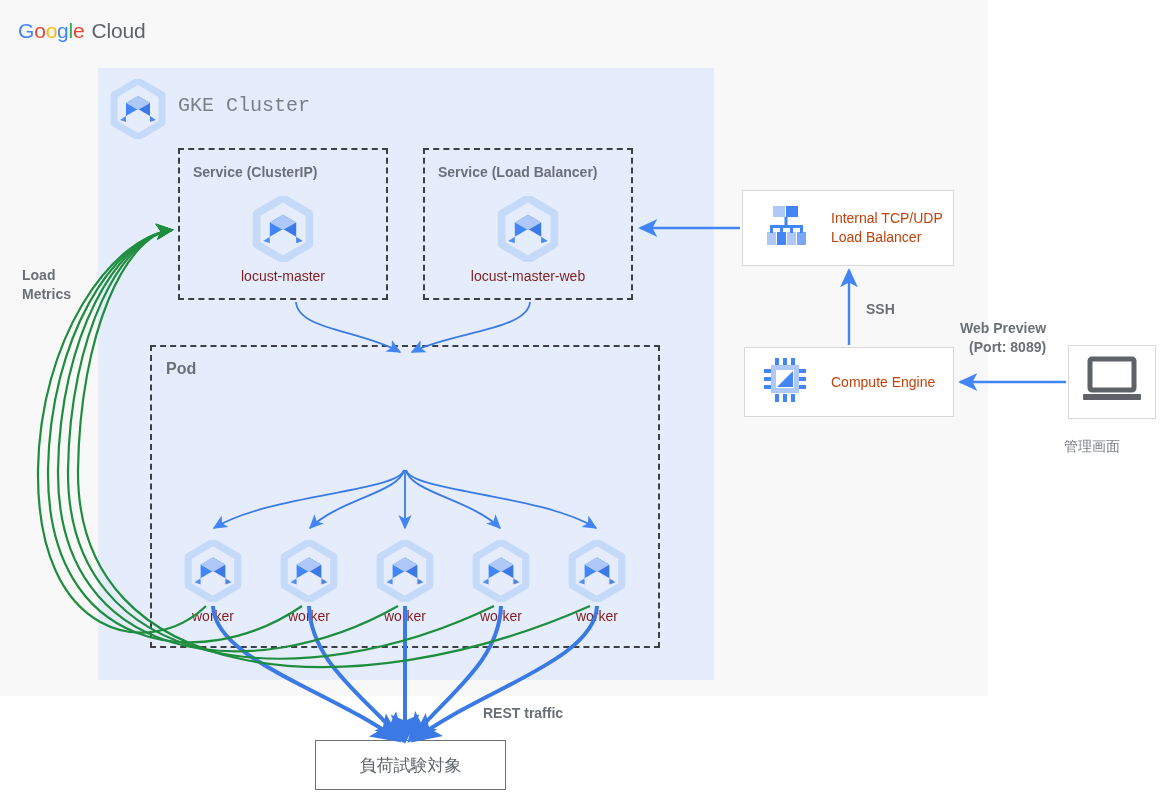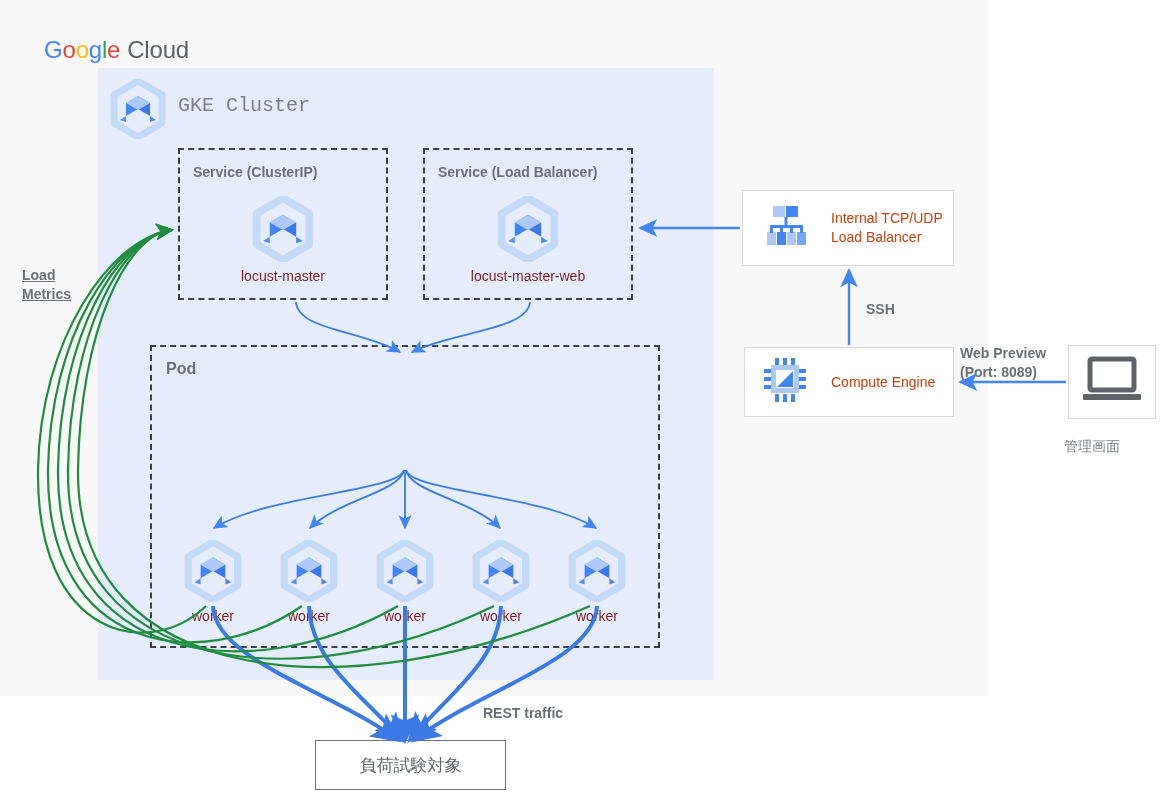--- a/index.html
+++ b/index.html
@@ -13,25 +13,24 @@
   #canvas{position:absolute;left:0;top:0;width:1163px;height:794px;}
 
   
   .slide-bg{
     position:absolute;left:0;top:0;width:988px;height:696px;
     background:#f8f8f8;
   }
 
   
   .gc-logo{
-    position:absolute;left:18px;top:36px;
-    font-size:24px;letter-spacing:-0.2px;
+    position:absolute;left:18px;top:19px;
+    font-size:21px;letter-spacing:-0.2px;
     font-family:"Liberation Sans", sans-serif;
     white-space:nowrap;
-    margin-left:26px;
   }
   .gc-logo .g1{color:#4285F4;}
   .gc-logo .o1{color:#EA4335;}
   .gc-logo .o2{color:#FBBC05;}
   .gc-logo .g2{color:#4285F4;}
   .gc-logo .l1{color:#34A853;}
   .gc-logo .e1{color:#EA4335;}
   .gc-logo .cloud{color:#5f6368;}
 
   
@@ -106,23 +105,23 @@
     display:flex;align-items:center;justify-content:center;
     font-size:17px;color:#5f6368;
   }
 
   
   .flabel{
     position:absolute;
     font-size:14px;font-weight:bold;color:#6b6f76;
     white-space:pre-line;line-height:1.35;
   }
-  .lbl-loadmetrics{left:22px;top:266px;text-decoration:underline;}
+  .lbl-loadmetrics{left:22px;top:266px;}
   .lbl-ssh{left:866px;top:300px;}
-  .lbl-webpreview{left:960px;top:344px;text-align:left;}
+  .lbl-webpreview{left:960px;top:319px;text-align:right;}
   .lbl-rest{left:483px;top:704px;}
 
   svg.overlay{position:absolute;left:0;top:0;width:1163px;height:794px;
     pointer-events:none;}
 </style>
 </head>
 <body>
 
 <div id="canvas">
 

